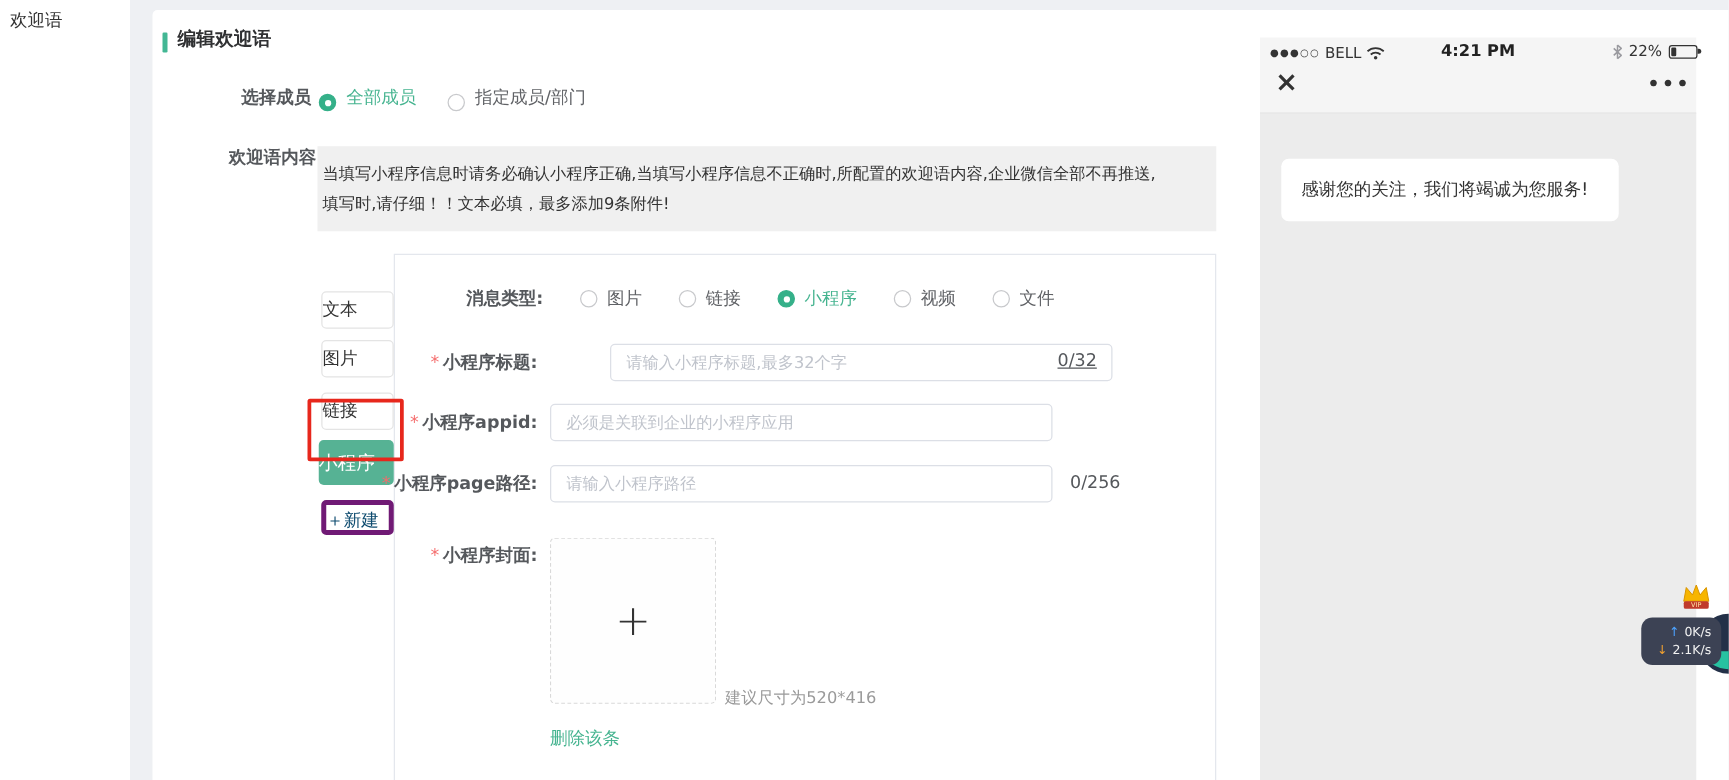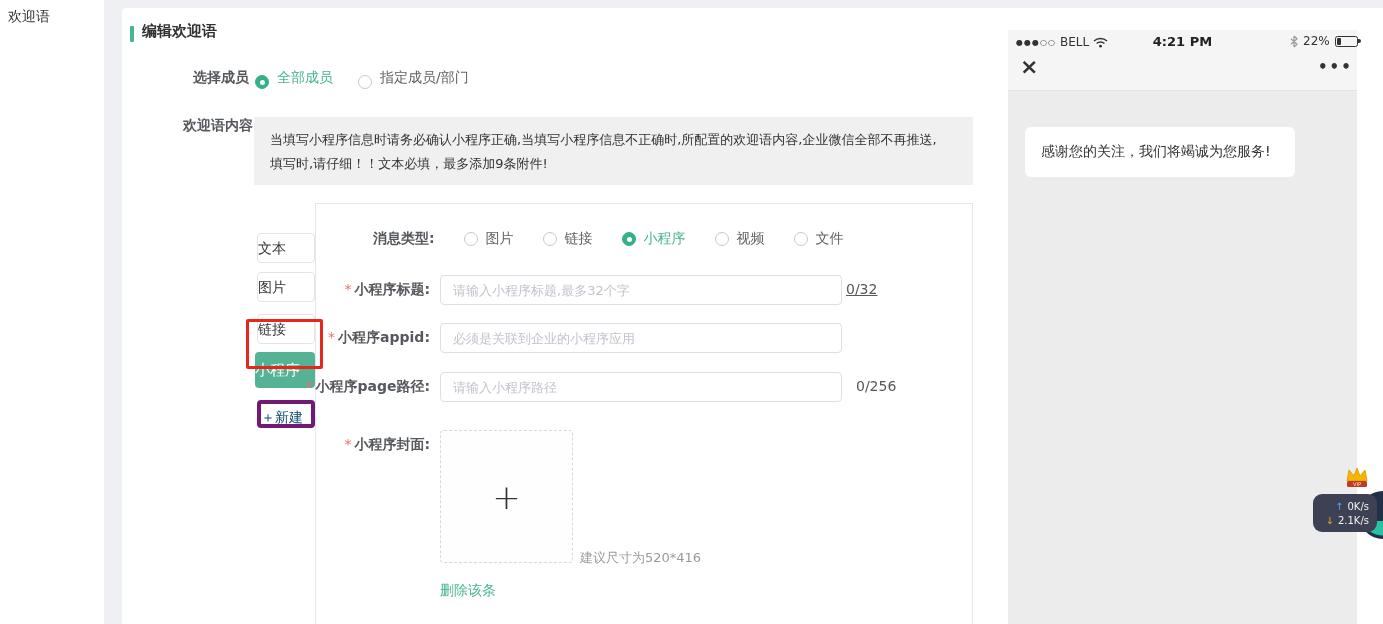--- a/index.html
+++ b/index.html
@@ -24,21 +24,21 @@
   .sec-title { left:142px; top:22px; font-size:15px; font-weight:bold; color:#303133; }
 
   .lbl { font-size:14px; font-weight:bold; color:#55585c; }
   .plain { font-weight:normal; color:#606266; }
 
   .radio { display:inline-block; width:14px; height:14px; border:1px solid #c8c9cc; border-radius:50%; background:#fff; vertical-align:middle; position:relative; }
   .radio.checked { background:#35b089; border-color:#35b089; }
   .radio.checked::after { content:""; position:absolute; left:4px; top:4px; width:5px; height:5px; background:#fff; border-radius:50%; }
   .green-text { color:#46b490; }
 
-  .warn-box { left:254px; top:117px; width:719px; height:68px; background:#f0f0f0; padding:11px 16px; font-size:13px; line-height:24px; color:#333; }
+  .warn-box { left:254px; top:117px; width:719px; height:68px; background:#f0f0f0; padding:11px 4px; font-size:13px; line-height:24px; color:#333; }
 
   .panel { left:315px; top:203px; width:658px; height:430px; border:1px solid #e4e7ed; background:#fff; }
 
   .tab { left:257px; width:58px; height:30px; line-height:28px; background:#fff; border:1px solid #e4e4e4; border-radius:4px; font-size:14px; color:#333; cursor:pointer;margin-top:26px; }
   .tab.active { left:255px; width:60px; height:36px; line-height:36px; background:#56b294; border:none; color:#fff; font-size:15px; }
   .tab.add { border:4px solid #701a75; color:#0c4a6e; }
   .hl-red { left:246px; top:319px; width:77px; height:50px; border:3px solid #e7271c; border-radius:2px; pointer-events:none; z-index:20; }
 
   .msg-row { left:373px; top:229px; display:flex; align-items:center; gap:29px; height:20px; }
   .msg-opt { display:flex; align-items:center; gap:8px; font-size:14px; color:#606266; cursor:pointer; }
@@ -132,21 +132,21 @@
         <span class="radio"></span>
         <span>视频</span>
       </span>
     <span class="msg-opt">
         <span class="radio"></span>
         <span>文件</span>
       </span>
   </div>
 
   <div class="abs fld-label" style="left:240px; top:281px;"><span class="req">*</span><span>小程序标题:</span></div>
-  <input class="abs inp" style="top: 275px;" placeholder="请输入小程序标题,最多32个字">
+  <input class="abs inp" style="top: 275px; margin-left: 48px;" placeholder="请输入小程序标题,最多32个字">
   <div class="abs counter" style="left:846px; top:281px;text-decoration:underline;">0/32</div>
 
   <div class="abs fld-label" style="left:240px; top:329px;"><span class="req">*</span><span>小程序appid:</span></div>
   <input class="abs inp" style="top: 323px;" placeholder="必须是关联到企业的小程序应用">
 
   <div class="abs fld-label" style="left:240px; top:378px;"><span class="req">*</span><span>小程序page路径:</span></div>
   <input class="abs inp" style="top: 372px;" placeholder="请输入小程序路径">
   <div class="abs counter" style="left:856px; top:378px;">0/256</div>
 
   <div class="abs fld-label" style="left:240px; top:436px;"><span class="req">*</span><span>小程序封面:</span></div>

